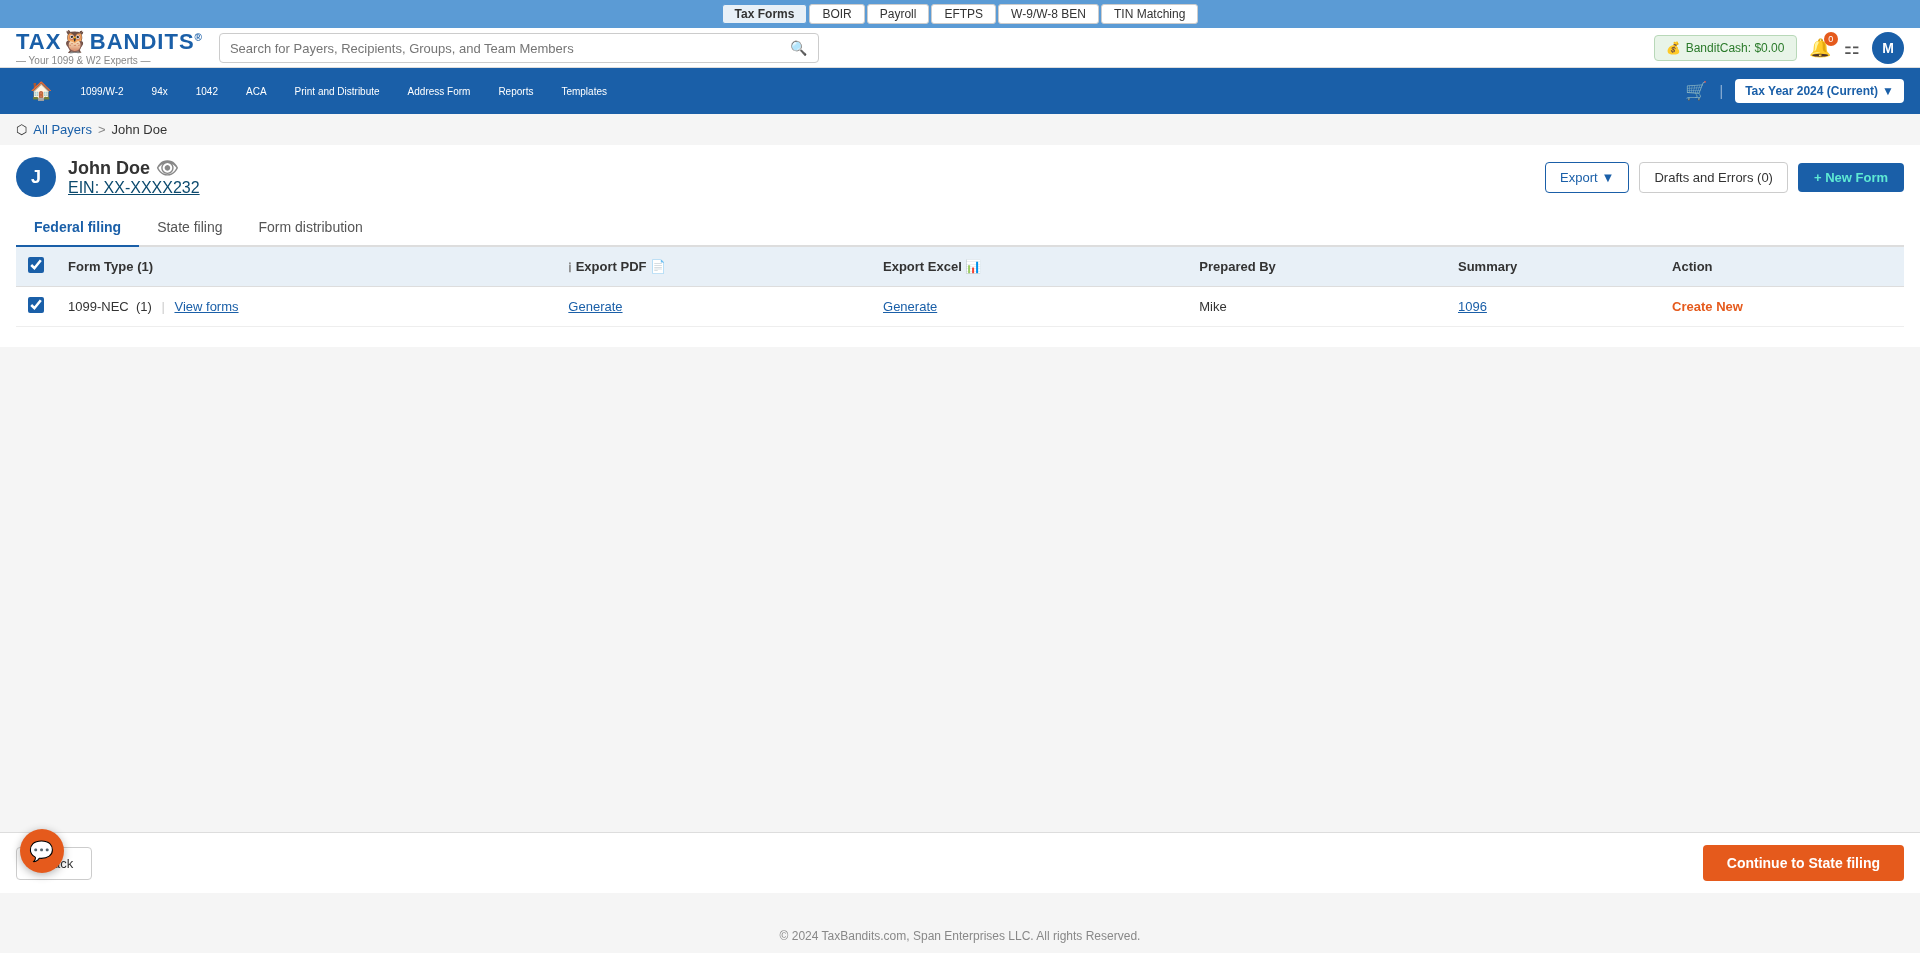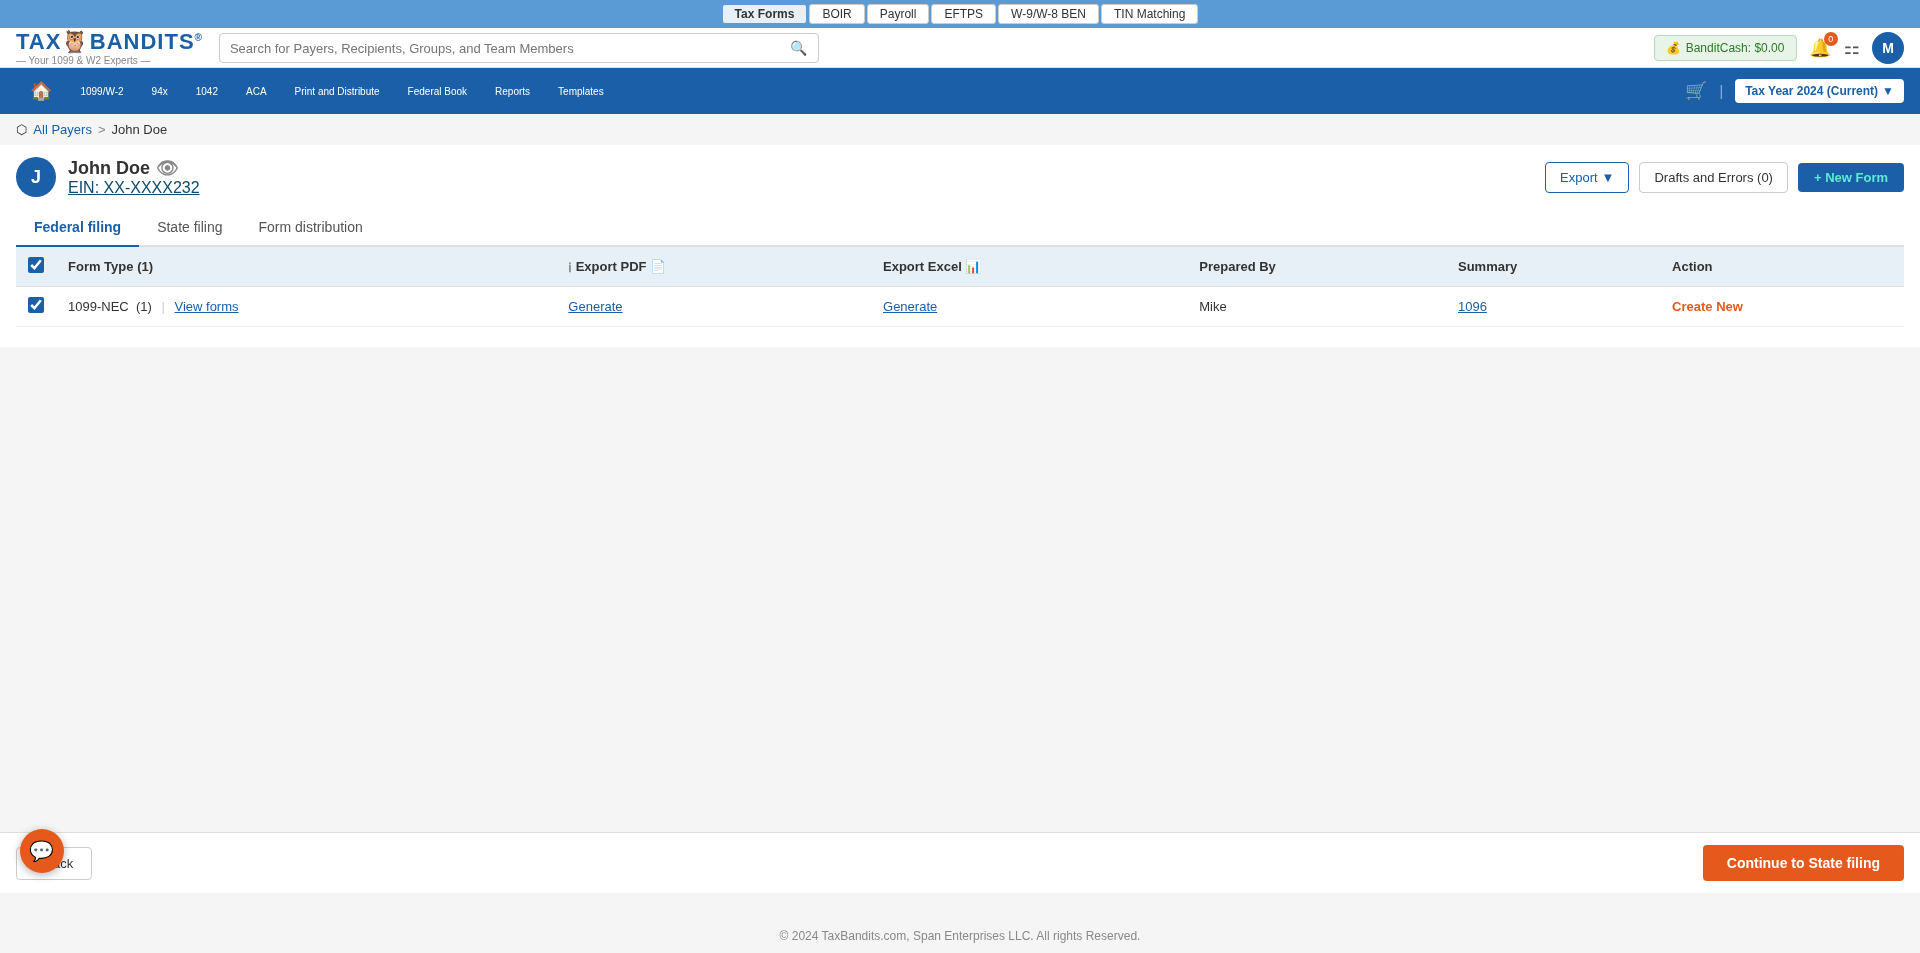--- a/index.html
+++ b/index.html
@@ -473,21 +473,21 @@
   </div>
 </div>
 
 <div class="main-nav">
   <div class="home-btn">🏠</div>
   <div class="nav-item">1099/W-2</div>
   <div class="nav-item">94x</div>
   <div class="nav-item">1042</div>
   <div class="nav-item">ACA</div>
   <div class="nav-item">Print and Distribute</div>
-  <div class="nav-item">Federal Book</div>
+  <div class="nav-item">Address Form</div>
   <div class="nav-item">Reports</div>
   <div class="nav-item">Templates</div>
   <div class="nav-right">
     <div class="cart-icon">🛒</div>
     <span class="nav-divider">|</span>
     <button class="tax-year-btn">
       <span>Tax Year 2024 (Current)</span>
       <span>▼</span>
     </button>
   </div>

